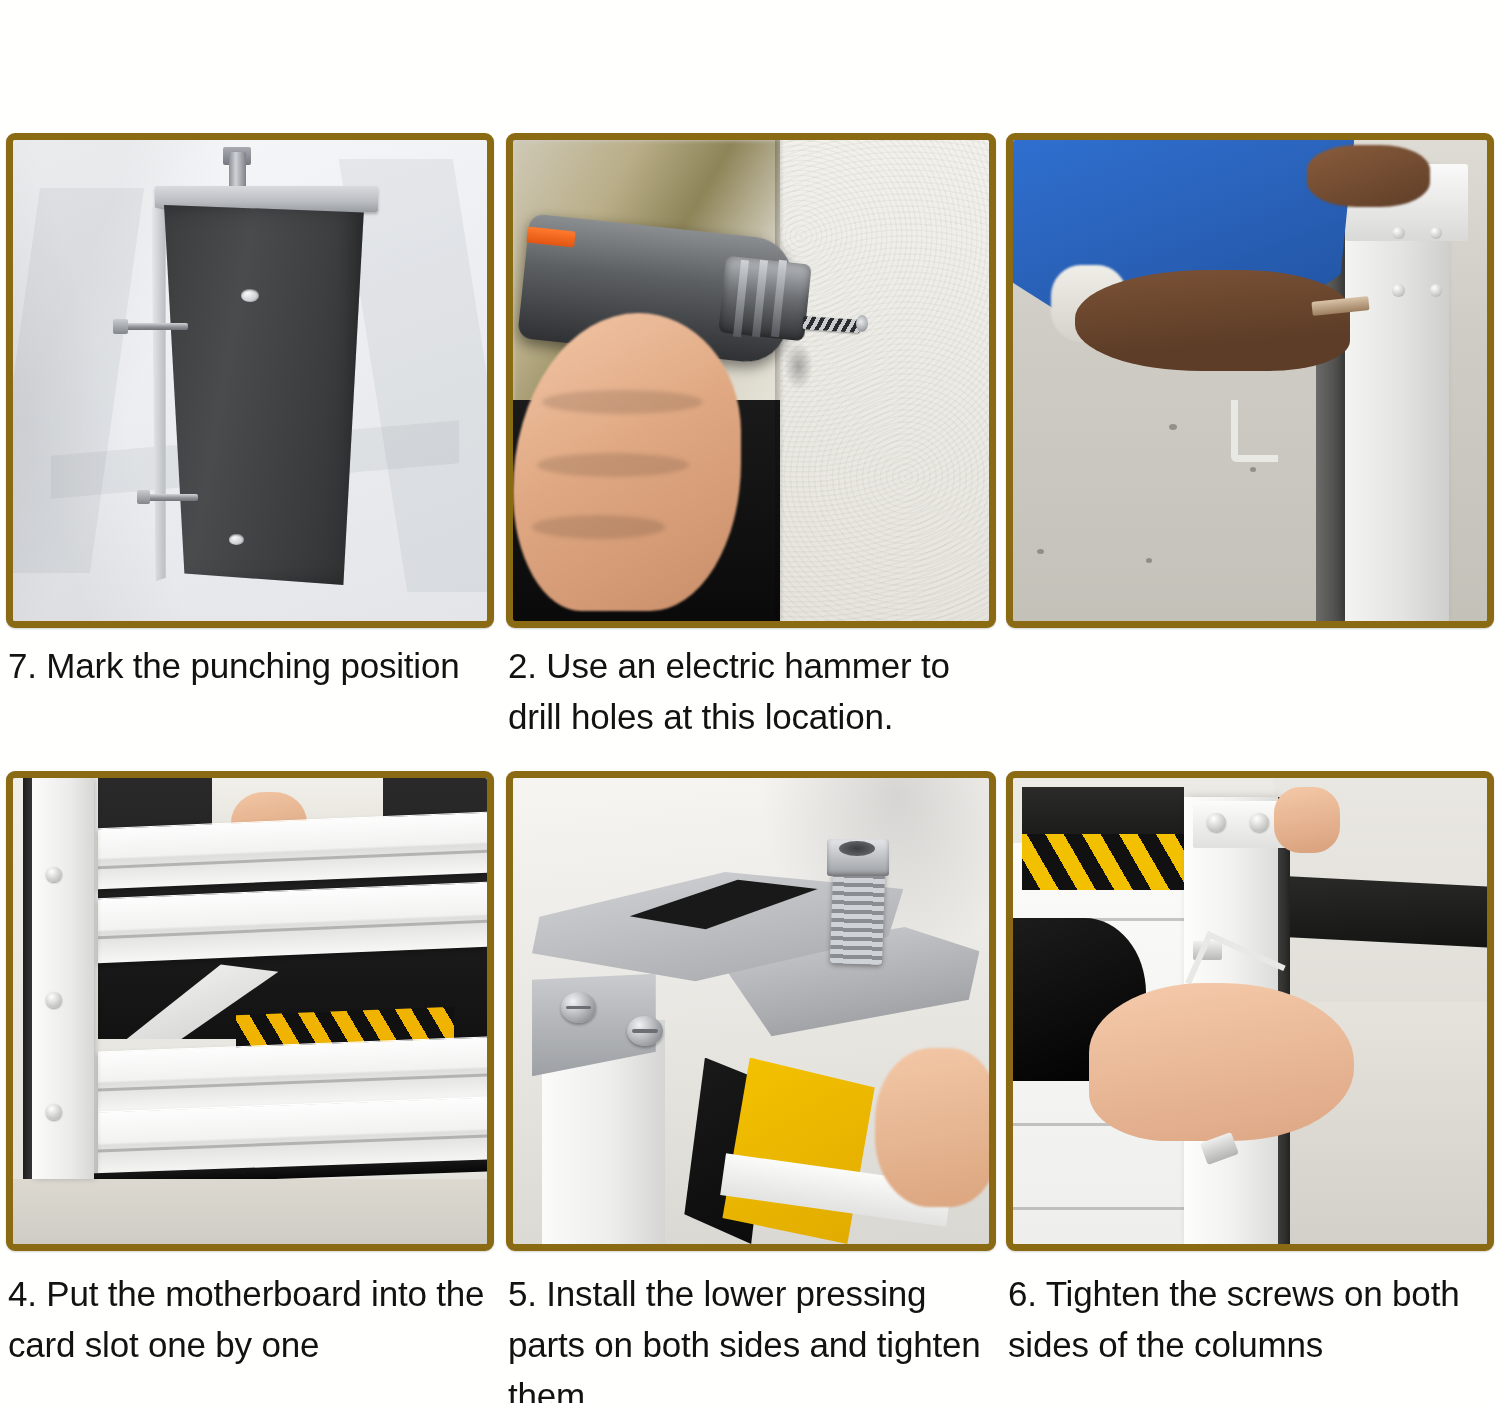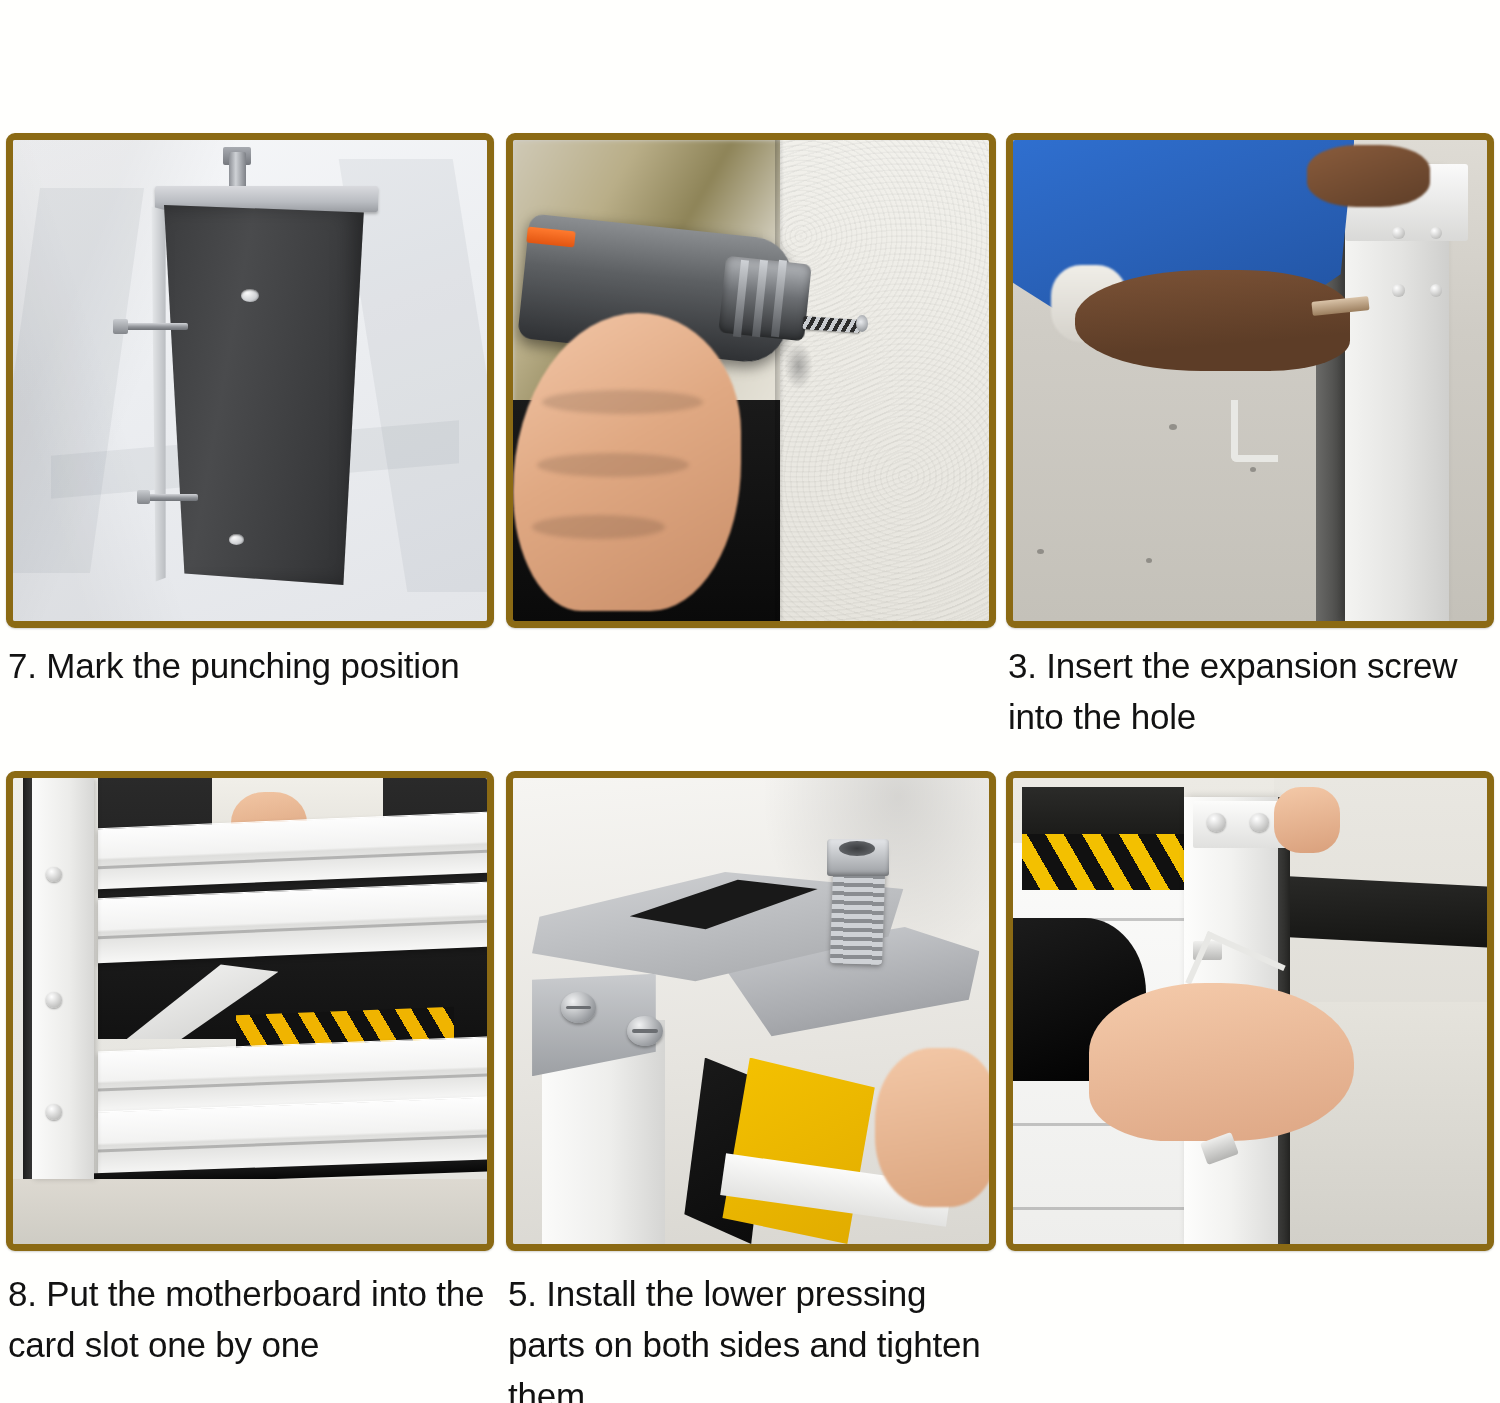--- a/index.html
+++ b/index.html
@@ -459,17 +459,18 @@
           <div class="p6-sleeve"></div>
           <div class="p6-hand"></div>
           <div class="p6-lowscr"></div>
         </div>
       </div>
     </div>
 
   </div>
 
   <div class="caption r1 c1">7. Mark the punching position</div>
-  <div class="caption r1 c3">3. Insert the expansion screw into the hole</div>
-  <div class="caption r2 c1">8. Put the motherboard into the card slot one by one</div>
+  <div class="caption r1 c2">2. Use an electric hammer to drill holes at this location.</div>
+  <div class="caption r2 c1">4. Put the motherboard into the card slot one by one</div>
   <div class="caption r2 c2">5. Install the lower pressing parts on both sides and tighten them</div>
+  <div class="caption r2 c3">6. Tighten the screws on both sides of the columns</div>
 
 </div>
 
 </body></html>

